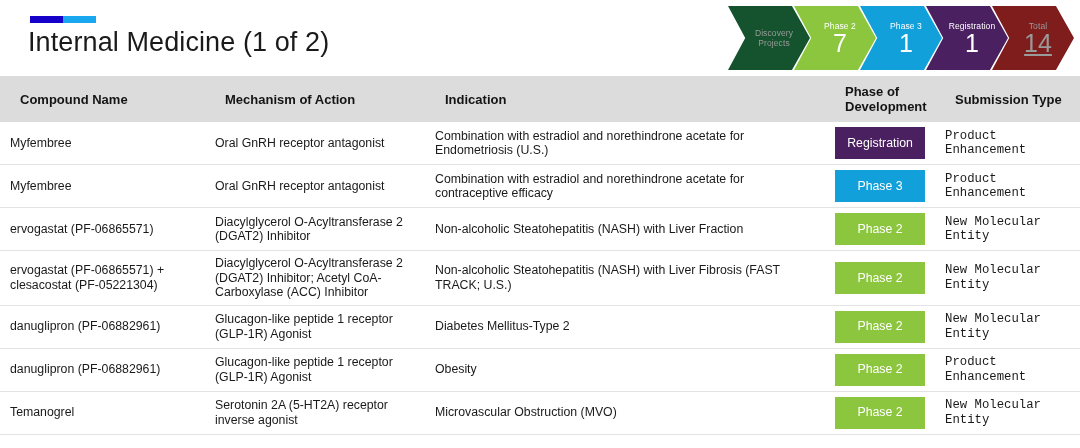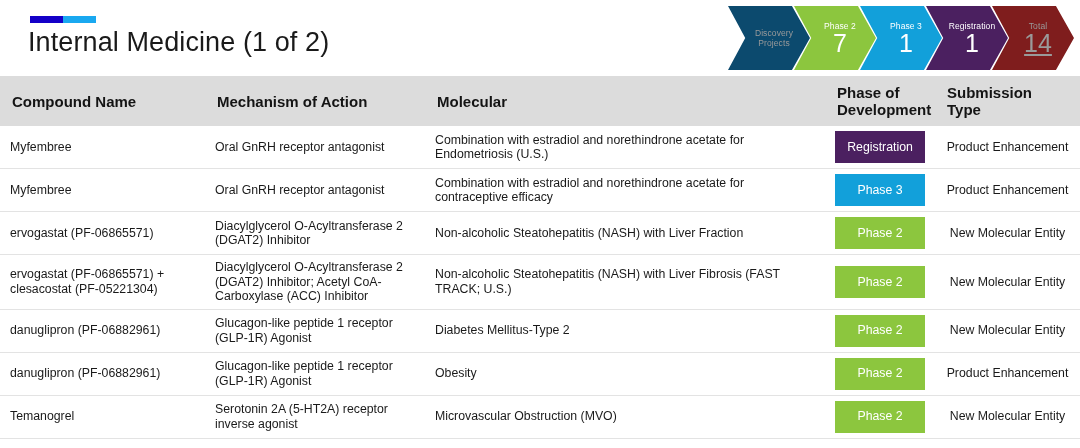--- a/index.html
+++ b/index.html
@@ -98,25 +98,25 @@
   
   #pipeline-table {
     position: absolute;
     left: 0; top: 76px;
     width: 1080px;
     border-collapse: collapse;
     table-layout: fixed;
   }
   #pipeline-table th {
     background: #dcdcdc;
-    font-size: 15px;
+    font-size: 13px;
     font-weight: bold;
     color: #141414;
     text-align: left;
-    padding: 8px 10px 8px 12px;
+    padding: 8px 10px 8px 20px;
     height: 34px;
     box-sizing: border-box;
     vertical-align: middle;
     border: none;
     margin-left: 16px;
   }
   th.col-phase, th.col-submission { text-align: center; padding-left: 4px; padding-right: 4px; }
 
   #pipeline-table td {
     font-size: 12.3px;
@@ -132,23 +132,24 @@
   td.cell-mechanism  { width: 220px; }
   td.cell-indication { width: 400px; }
   td.cell-phase {
     width: 110px;
     text-align: center;
     padding: 0;
     border-bottom: 1px solid #ffffff;
   }
   td.cell-submission {
     width: 145px;
-    text-align: center;
+    text-align: left;
     padding-left: 4px;
     padding-right: 4px;
+    font-family: Liberation Mono, monospace;
   }
   th.col-compound   { width: 205px; }
   th.col-mechanism  { width: 220px; }
   th.col-indication { width: 400px; }
   th.col-phase      { width: 110px; }
   th.col-submission { width: 145px; }
 
   .phase-badge {
     display: flex;
     align-items: center;
@@ -170,21 +171,21 @@
 <div id="header">
 
   <div id="accent-bar">
     <div class="seg-left"></div>
     <div class="seg-right"></div>
   </div>
 
   <div id="page-title">Internal Medicine (1 of 2)</div>
 
   <div id="funnel">
-      <div class="chev discovery" style="background: #0c4a6e;">
+      <div class="chev discovery" style="background: #14532d;">
         <div class="chev-label">Discovery<br><span>Projects</span></div>
       </div>
       <div class="chev phase2" style="background: rgb(140, 198, 62);">
         <div class="chev-label">Phase 2</div>
         <div class="chev-value">7</div>
       </div>
       <div class="chev phase3" style="background: rgb(18, 160, 218);">
         <div class="chev-label">Phase 3</div>
         <div class="chev-value">1</div>
       </div>
@@ -197,21 +198,21 @@
         <div class="chev-value">14</div>
       </div>
     </div>
 </div>
 
 <table id="pipeline-table">
   <thead>
     <tr>
       <th class="col-compound">Compound  Name</th>
       <th class="col-mechanism">Mechanism of Action</th>
-      <th class="col-indication">Molecular</th>
+      <th class="col-indication">Indication</th>
       <th class="col-phase">
         <span>Phase of</span><br>
         <span>Development</span>
       </th>
       <th class="col-submission">Submission  Type</th>
     </tr>
   </thead>
   <tbody id="table-body">
       <tr>
         <td class="cell-compound">Myfembree</td>

